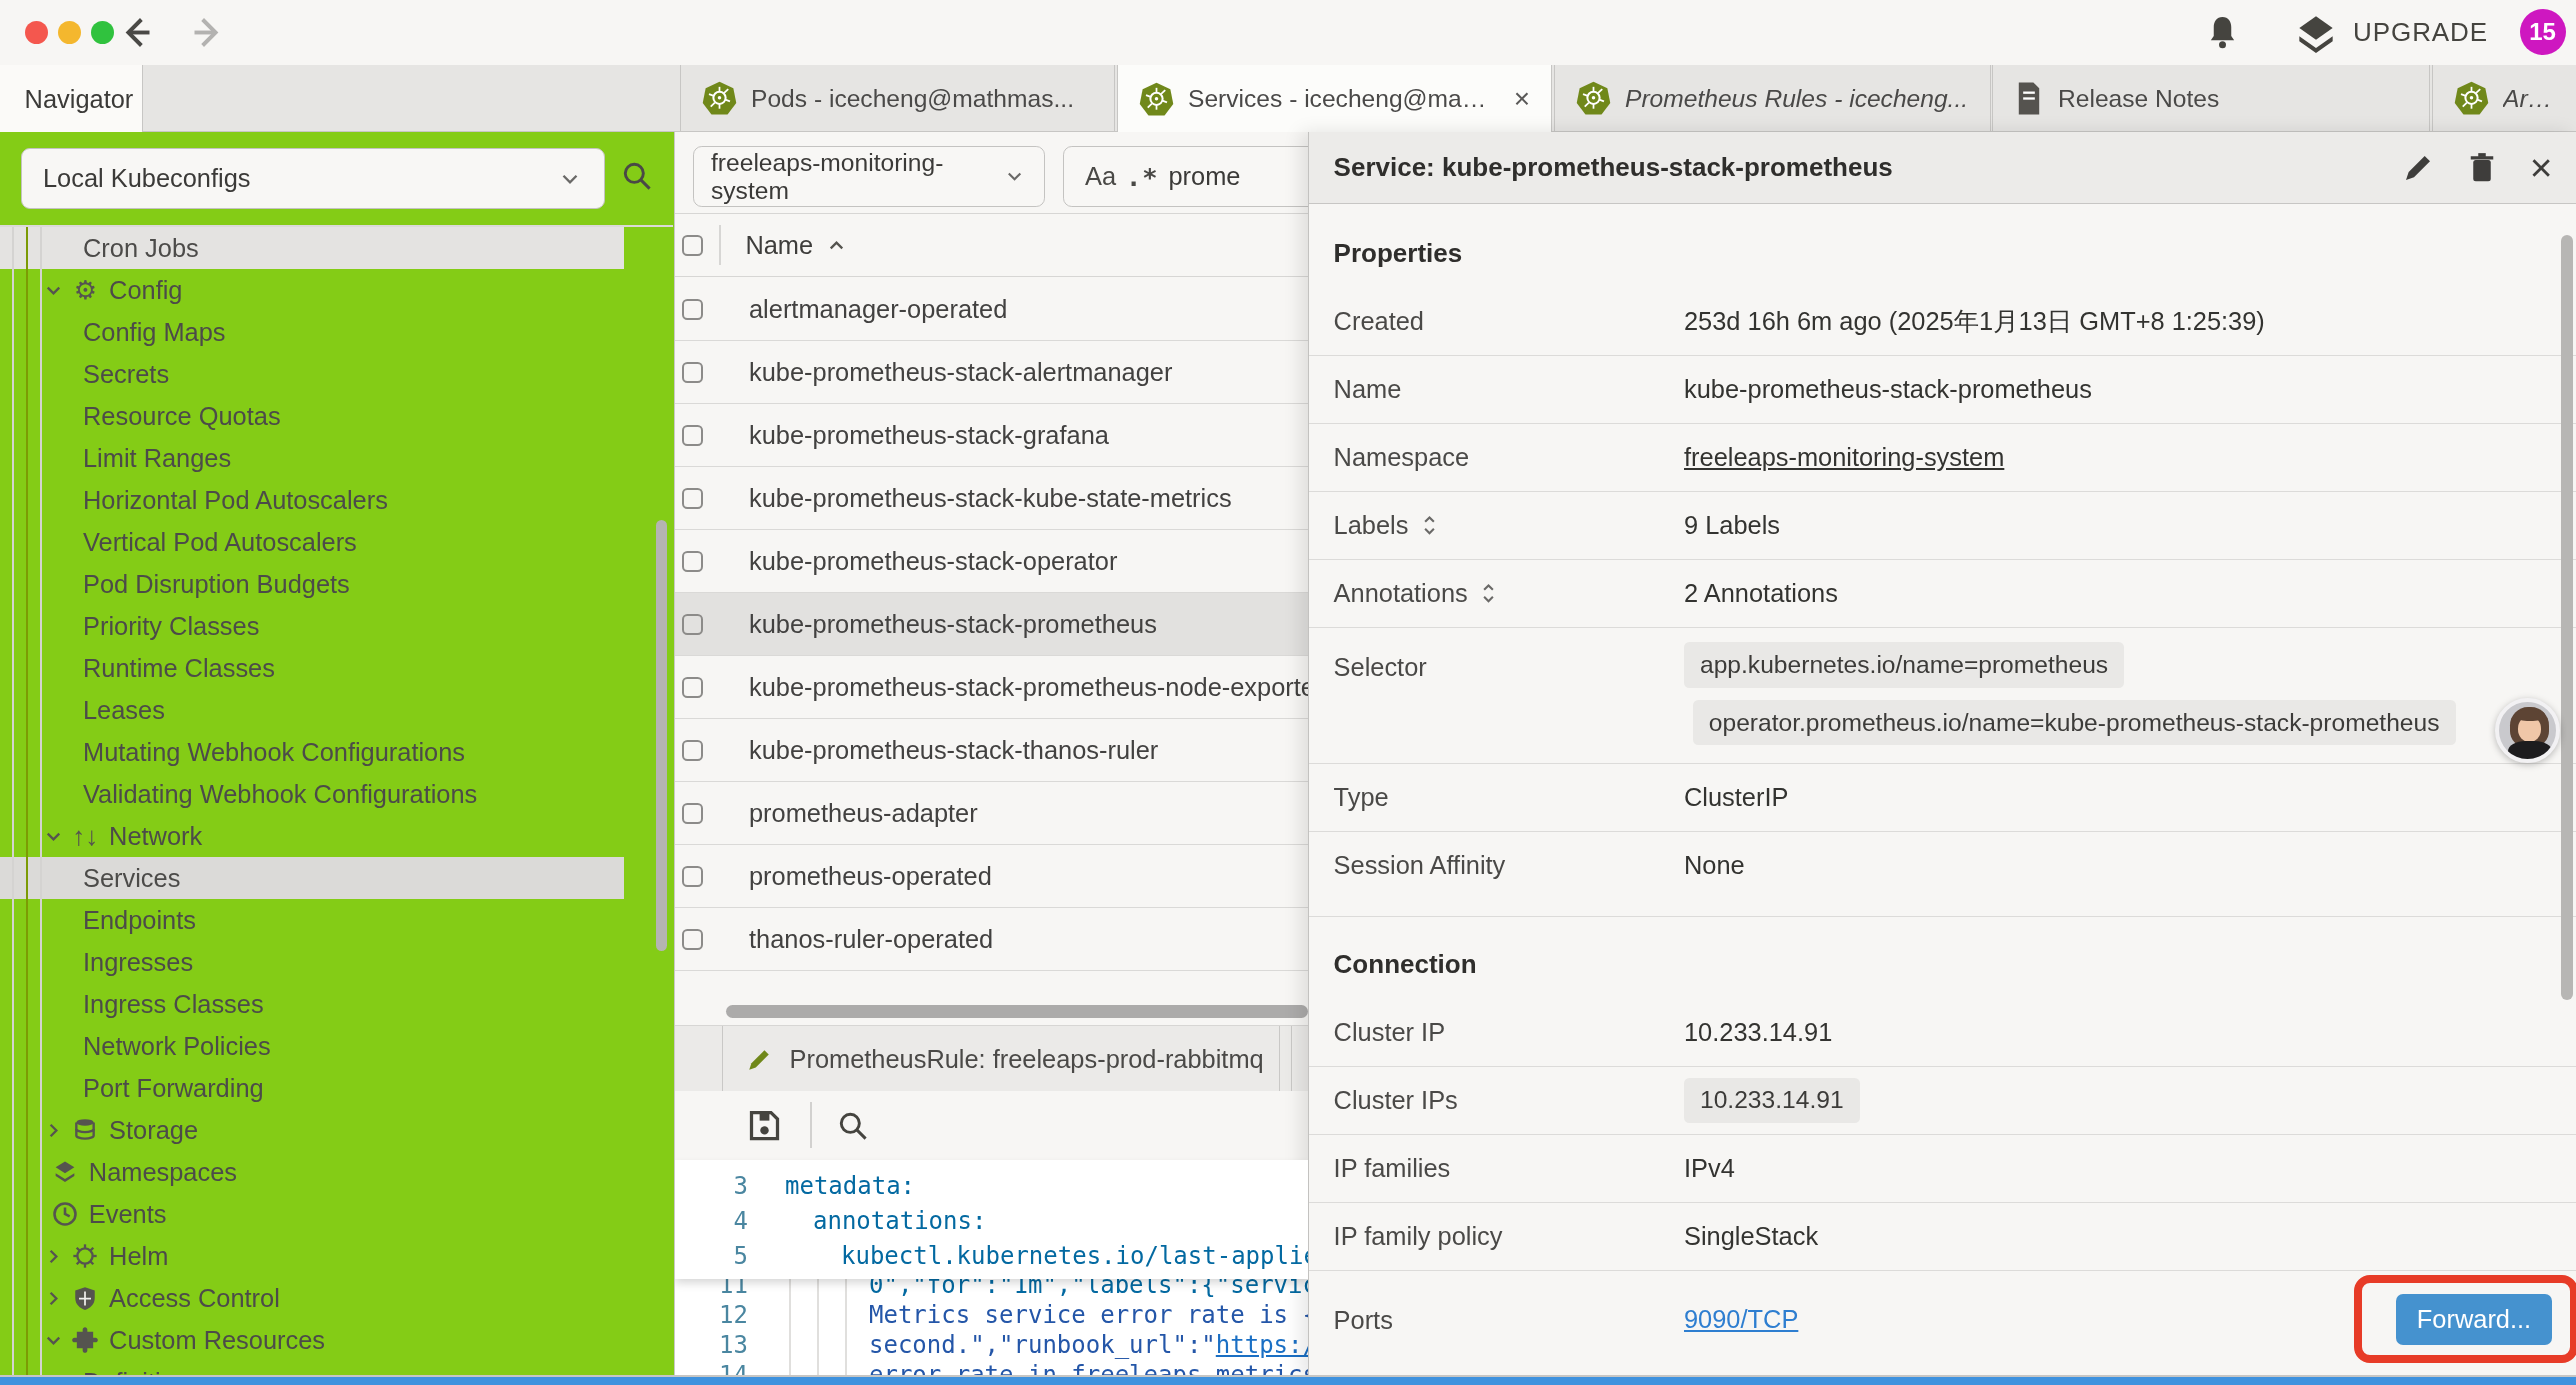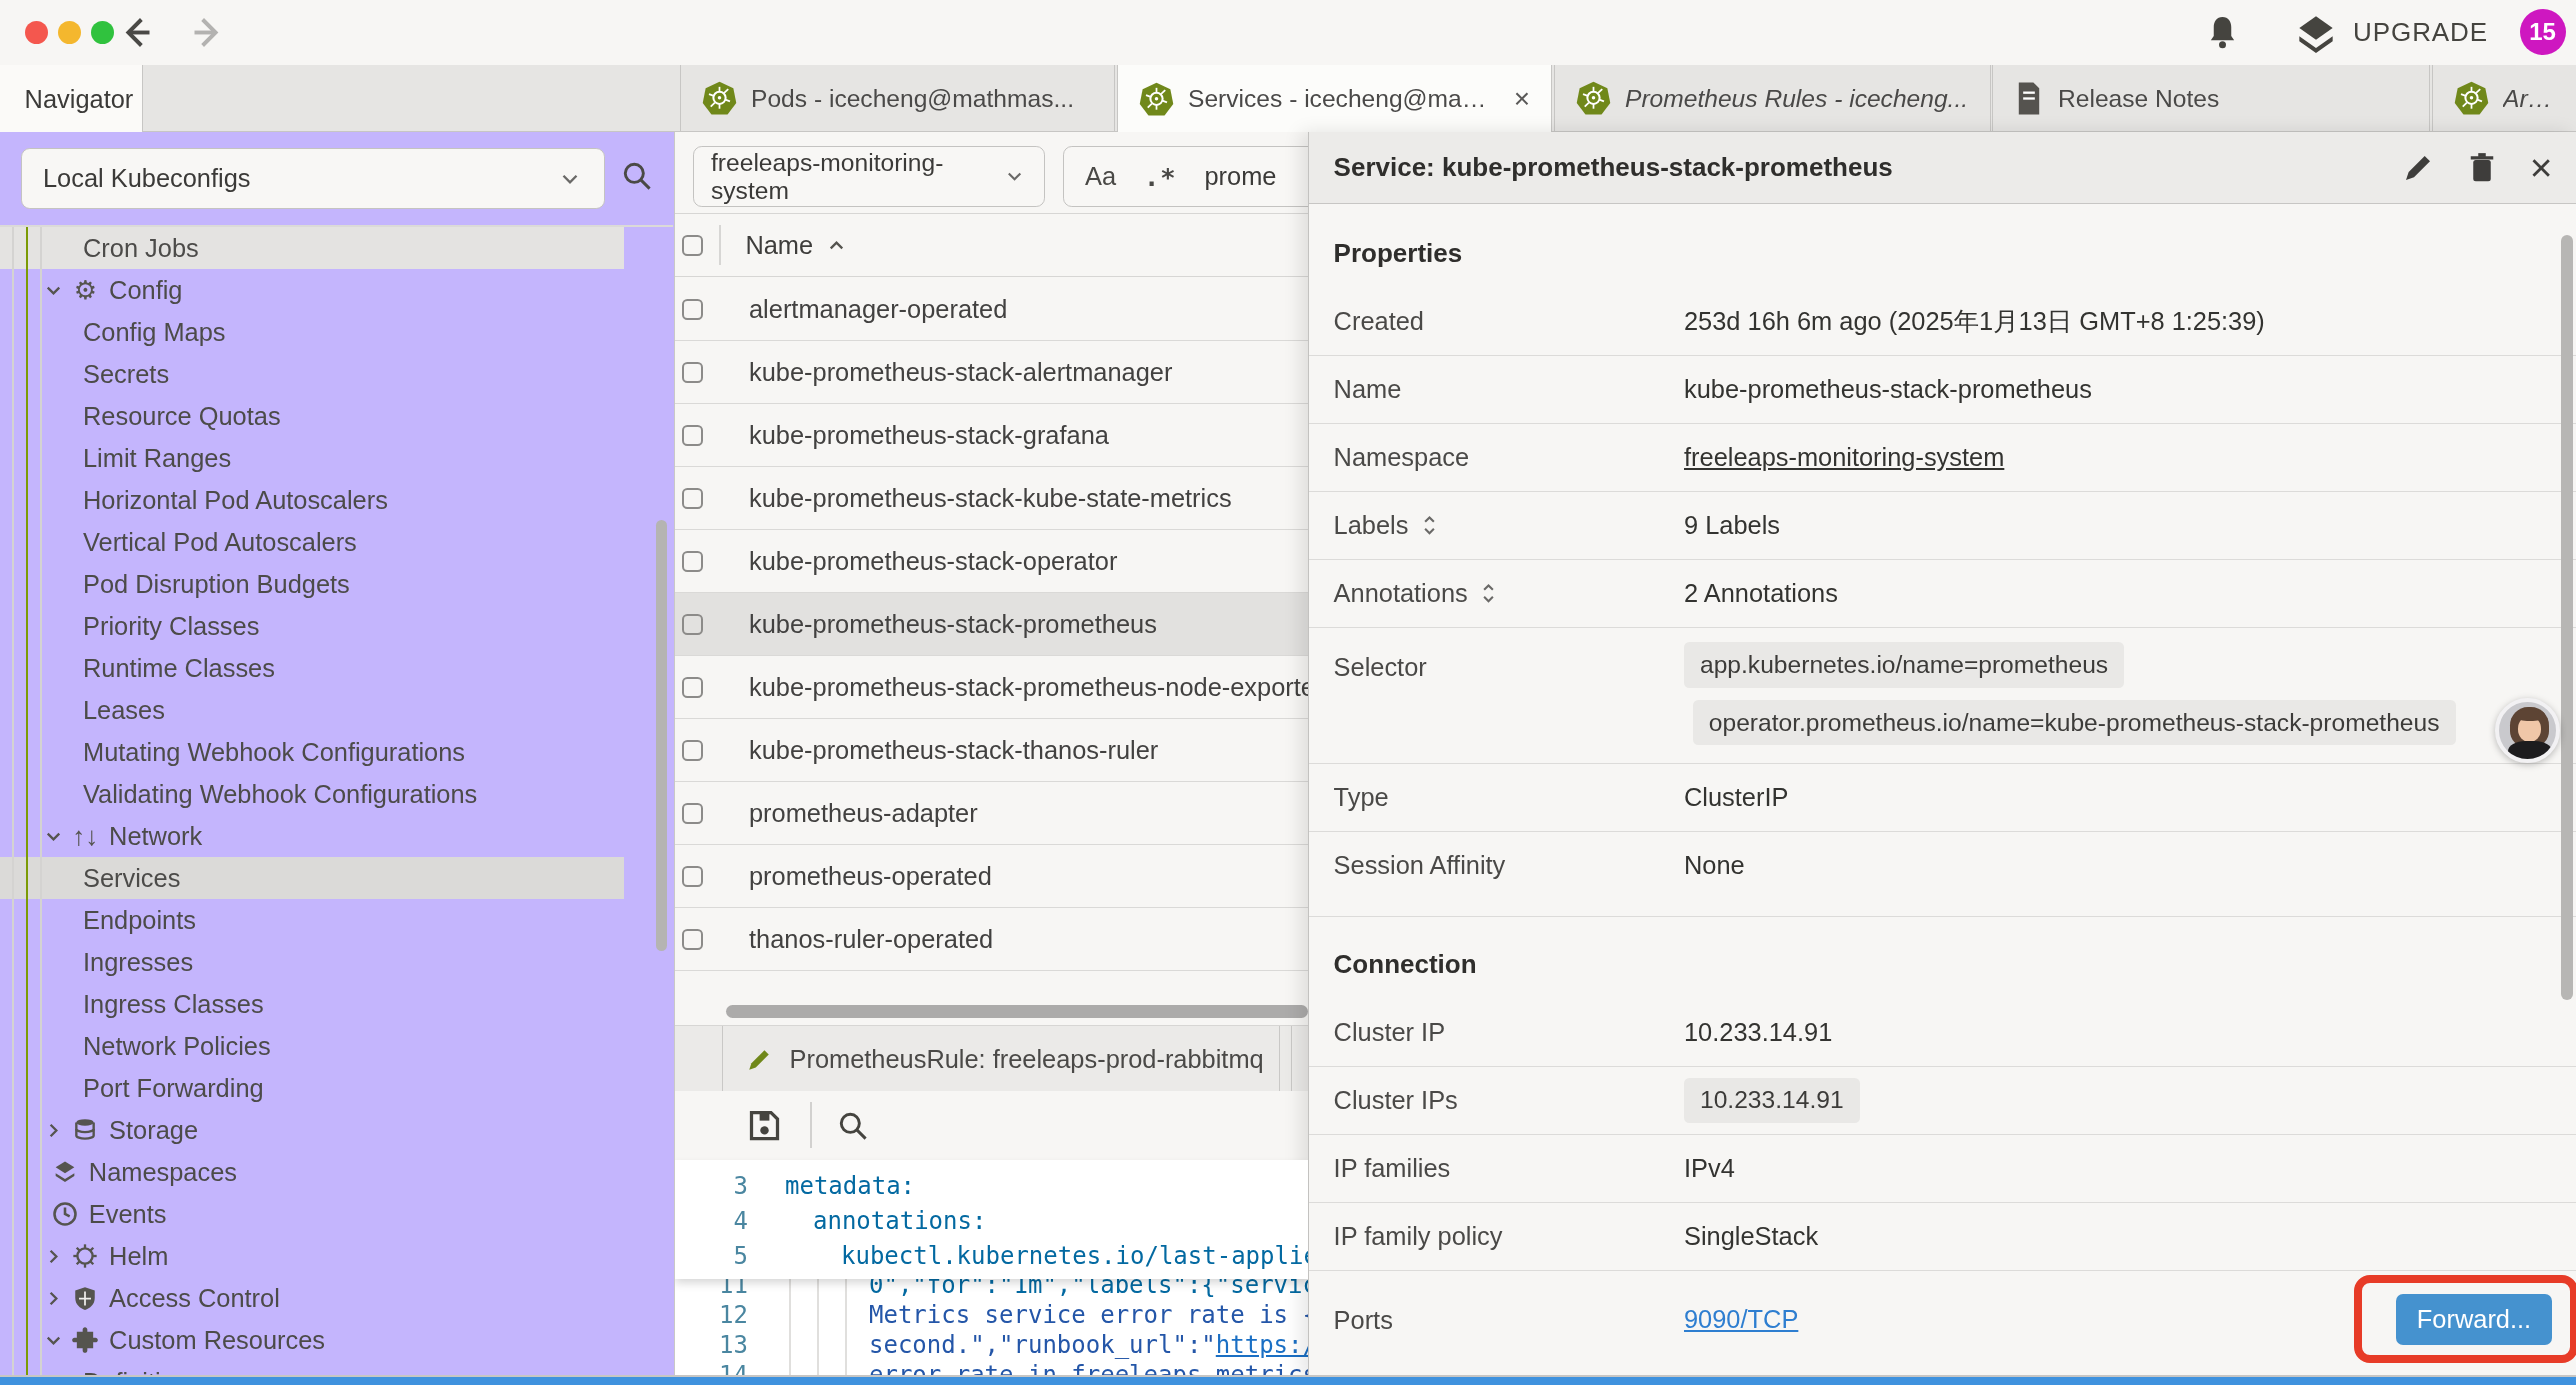--- a/index.html
+++ b/index.html
@@ -22,21 +22,21 @@
   .tab { position:absolute; top:0; height:67px; display:flex; align-items:center; gap:14px; padding:0 21px; font-size:24.6px; color:#4a4948; border-right:1.8px solid #c7c6c4; border-left:1.8px solid #c7c6c4; overflow:hidden; white-space:nowrap; }
   .tab.active { background:#fcfcfa; height:68px; }
   .tab .lbl { overflow:hidden; text-overflow:ellipsis; }
   #tab-navigator { position:absolute; left:0; top:0; width:143px; height:68px; background:#fbfaf8; border-right:1.8px solid #c7c6c4; display:flex; align-items:center; padding-left:24.6px; font-size:25.4px; color:#3b3a38; }
   .k8s-icon { width:35px; height:37px; flex:none; }
   .doc-icon { width:30px; height:35px; flex:none; }
   .tab-close { font-size:28px; color:#5a5958; margin-left:8.8px; }
   .italic { font-style:italic; }
 
   
-  #sidebar { position:absolute; left:0; top:132px; width:675px; height:1254px; background:#c4b5fd; border-right:1.8px solid #c9c8c6; }
+  #sidebar { position:absolute; left:0; top:132px; width:675px; height:1254px; background:#84cc16; border-right:1.8px solid #c9c8c6; }
   #kubeconfig-select { position:absolute; left:21px; top:16px; width:584px; height:61px; border:1.8px solid #c4c3c1; border-radius:8.8px; background:#f8f7f5; display:flex; align-items:center; padding:0 21px; font-size:25.4px; color:#3b3a38; }
   #kubeconfig-select .chev { margin-left:auto; }
   #sidebar-search { position:absolute; left:619px; top:26px; }
   #sidebar-hd-divider { position:absolute; left:0; top:93px; width:673px; height:1.8px; background:#dbdad8; }
   #tree { position:absolute; left:0; top:95px; width:624px; bottom:0; overflow:hidden; }
   .guide { position:absolute; top:0; bottom:8.8px; width:1.8px; background:#d4d3d1; }
   #guide-green { background:#7c9b05; }
   .trow { height:42px; display:flex; align-items:center; font-size:25.4px; color:#4c4b49; width:645px; white-space:nowrap; overflow:hidden; }
   .trow.selected { background:#dbdad8; }
   .trow.hover { background:#e4e3e1; }
@@ -45,21 +45,21 @@
   .trow.item { padding-left:83px; }
   .trow.group.nochev { padding-left:50px; }
   .trow.group.nochev .gicon { margin-left:0; }
   #tree-scrollbar { position:absolute; left:656px; top:388px; width:11.4px; height:431px; background:#b5b4b2; border-radius:6.1px; }
 
   
   #midpanel { position:absolute; left:675px; top:132px; width:633px; height:1254px; background:#f7f6f4; overflow:hidden; }
   #mid-controls { position:absolute; left:0; top:0; width:877px; height:82px; border-bottom:1.8px solid #d7d6d4; }
   #ns-select { position:absolute; left:17.5px; top:14px; width:352px; height:61px; border:1.8px solid #c4c3c1; border-radius:8.8px; background:#f8f7f5; display:flex; align-items:center; padding:0 17.5px; font-size:24.6px; color:#3b3a38; }
   #ns-select .chev { margin-left:auto; }
-  #search-box { position:absolute; left:388px; top:14px; width:473px; height:61px; border:1.8px solid #c4c3c1; border-radius:8.8px; background:#f8f7f5; display:flex; align-items:center; gap:28px; padding:0 21px; font-size:25.4px; }
+  #search-box { position:absolute; left:388px; top:14px; width:473px; height:61px; border:1.8px solid #c4c3c1; border-radius:8.8px; background:#f8f7f5; display:flex; align-items:center; gap:10px; padding:0 21px; font-size:25.4px; }
   #search-case { color:#4a4946; }
   #search-regex { color:#4a4946; font-family:"DejaVu Sans Mono", monospace; font-weight:bold; letter-spacing:0.9px; }
   #search-value { color:#3b3a38; }
 
   #tbl-header { position:absolute; left:0; top:82px; width:633px; height:63px; border-bottom:1.8px solid #d7d6d4; display:flex; align-items:center; }
   .cb { width:21px; height:21px; border:2.6px solid #8c8b89; border-radius:5.3px; margin-left:7px; flex:none; background:transparent; }
   #tbl-header .vdiv { width:1.8px; height:40px; background:#d7d6d4; margin-left:16px; }
   #tbl-header .hname { font-size:25.4px; color:#3e3d3b; margin-left:24.6px; }
   #tbl-rows { position:absolute; left:0; top:146px; width:633px; }
   .row { height:63px; display:flex; align-items:center; border-bottom:1.8px solid #dad9d7; font-size:25.4px; color:#424140; white-space:nowrap; }

